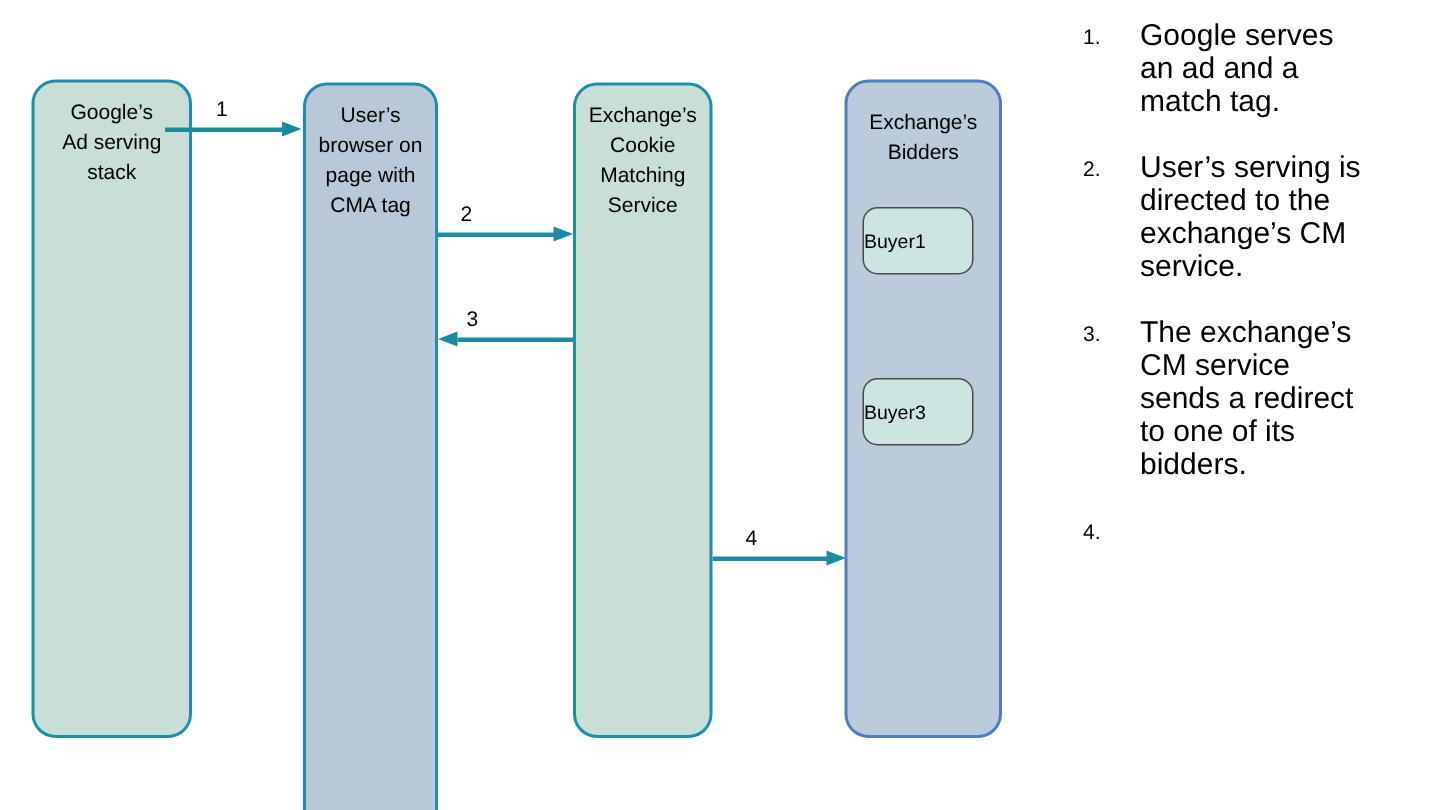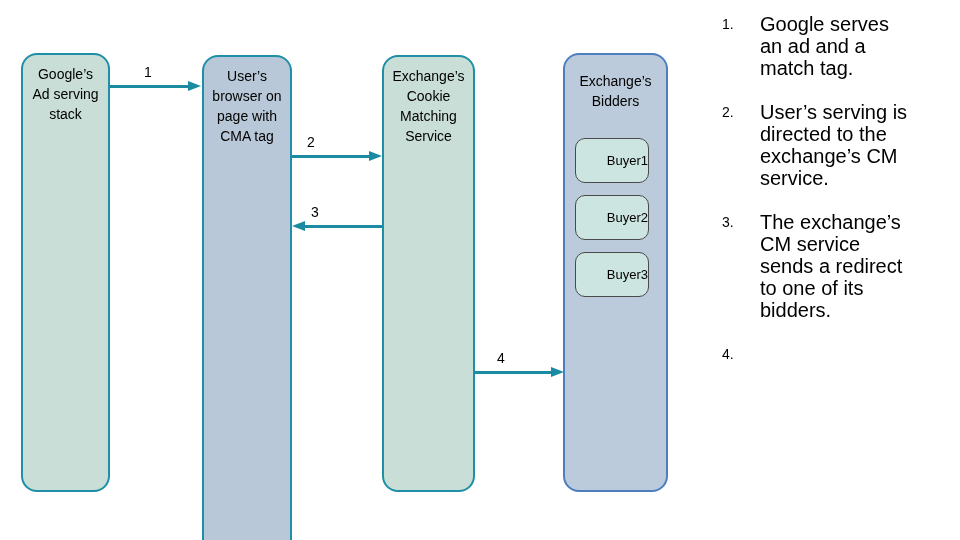--- a/index.html
+++ b/index.html
@@ -23,37 +23,37 @@
   .node-green { background: #c9ded7; }
   .node-blue  { background: #b9c8d8; }
   .node-bidders { background: #bccbdb; border-color: #4d7ec0; }
   .node-label {
     font-size: 14px;
     line-height: 20px;
     white-space: pre-line;
     padding-top: 9px;
   }
   .node-bidders .node-label { padding-top: 16px; }
-  #node-google  { left: 21px;  top: 53px; width: 89px;  height: 439px; }
+  #node-google  { left: 21px;  top: 53px; width: 107px;  height: 439px; }
   #node-browser { left: 202px; top: 55px; width: 90px;  height: 509px; }
   #node-cm      { left: 382px; top: 55px; width: 93px;  height: 437px; }
   #node-bidders { left: 563px; top: 53px; width: 105px; height: 439px; }
   
   .buyer-chip {
     position: absolute;
     left: 10px;
     width: 74px;
     height: 45px;
     box-sizing: border-box;
     background: #cde5e0;
     border: 1.5px solid #4a4a4a;
     border-radius: 10px;
     display: flex;
     align-items: center;
-    justify-content: flex-end;
+    justify-content: flex-start;
     font-size: 13px;
   }
   
   .hline { position: absolute; height: 2.5px; background: #1a8ba1; }
   .head-right {
     position: absolute; width: 0; height: 0;
     border-top: 5px solid transparent;
     border-bottom: 5px solid transparent;
     border-left: 13px solid #1a8ba1;
   }
@@ -94,23 +94,20 @@
 Matching
 Service</div>
   </div>
 
   <div class="node node-bidders" id="node-bidders">
     <div class="node-label">Exchange’s
 Bidders</div>
     <div class="buyer-chip" style="top:83px">
       <span>Buyer1</span>
     </div>
-    <div class="buyer-chip" style="top:140px">
-      <span>Buyer2</span>
-    </div>
     <div class="buyer-chip" style="top:197px">
       <span>Buyer3</span>
     </div>
   </div>
 
   <div class="hline" style="left:110px; top:85px; width:79px;"></div>
   <div class="head-right" style="left:188px; top:81px;"></div>
   <div class="arrow-label" style="left:144px; top:64px;">1</div>
 
   <div class="hline" style="left:292px; top:155px; width:78px;"></div>

